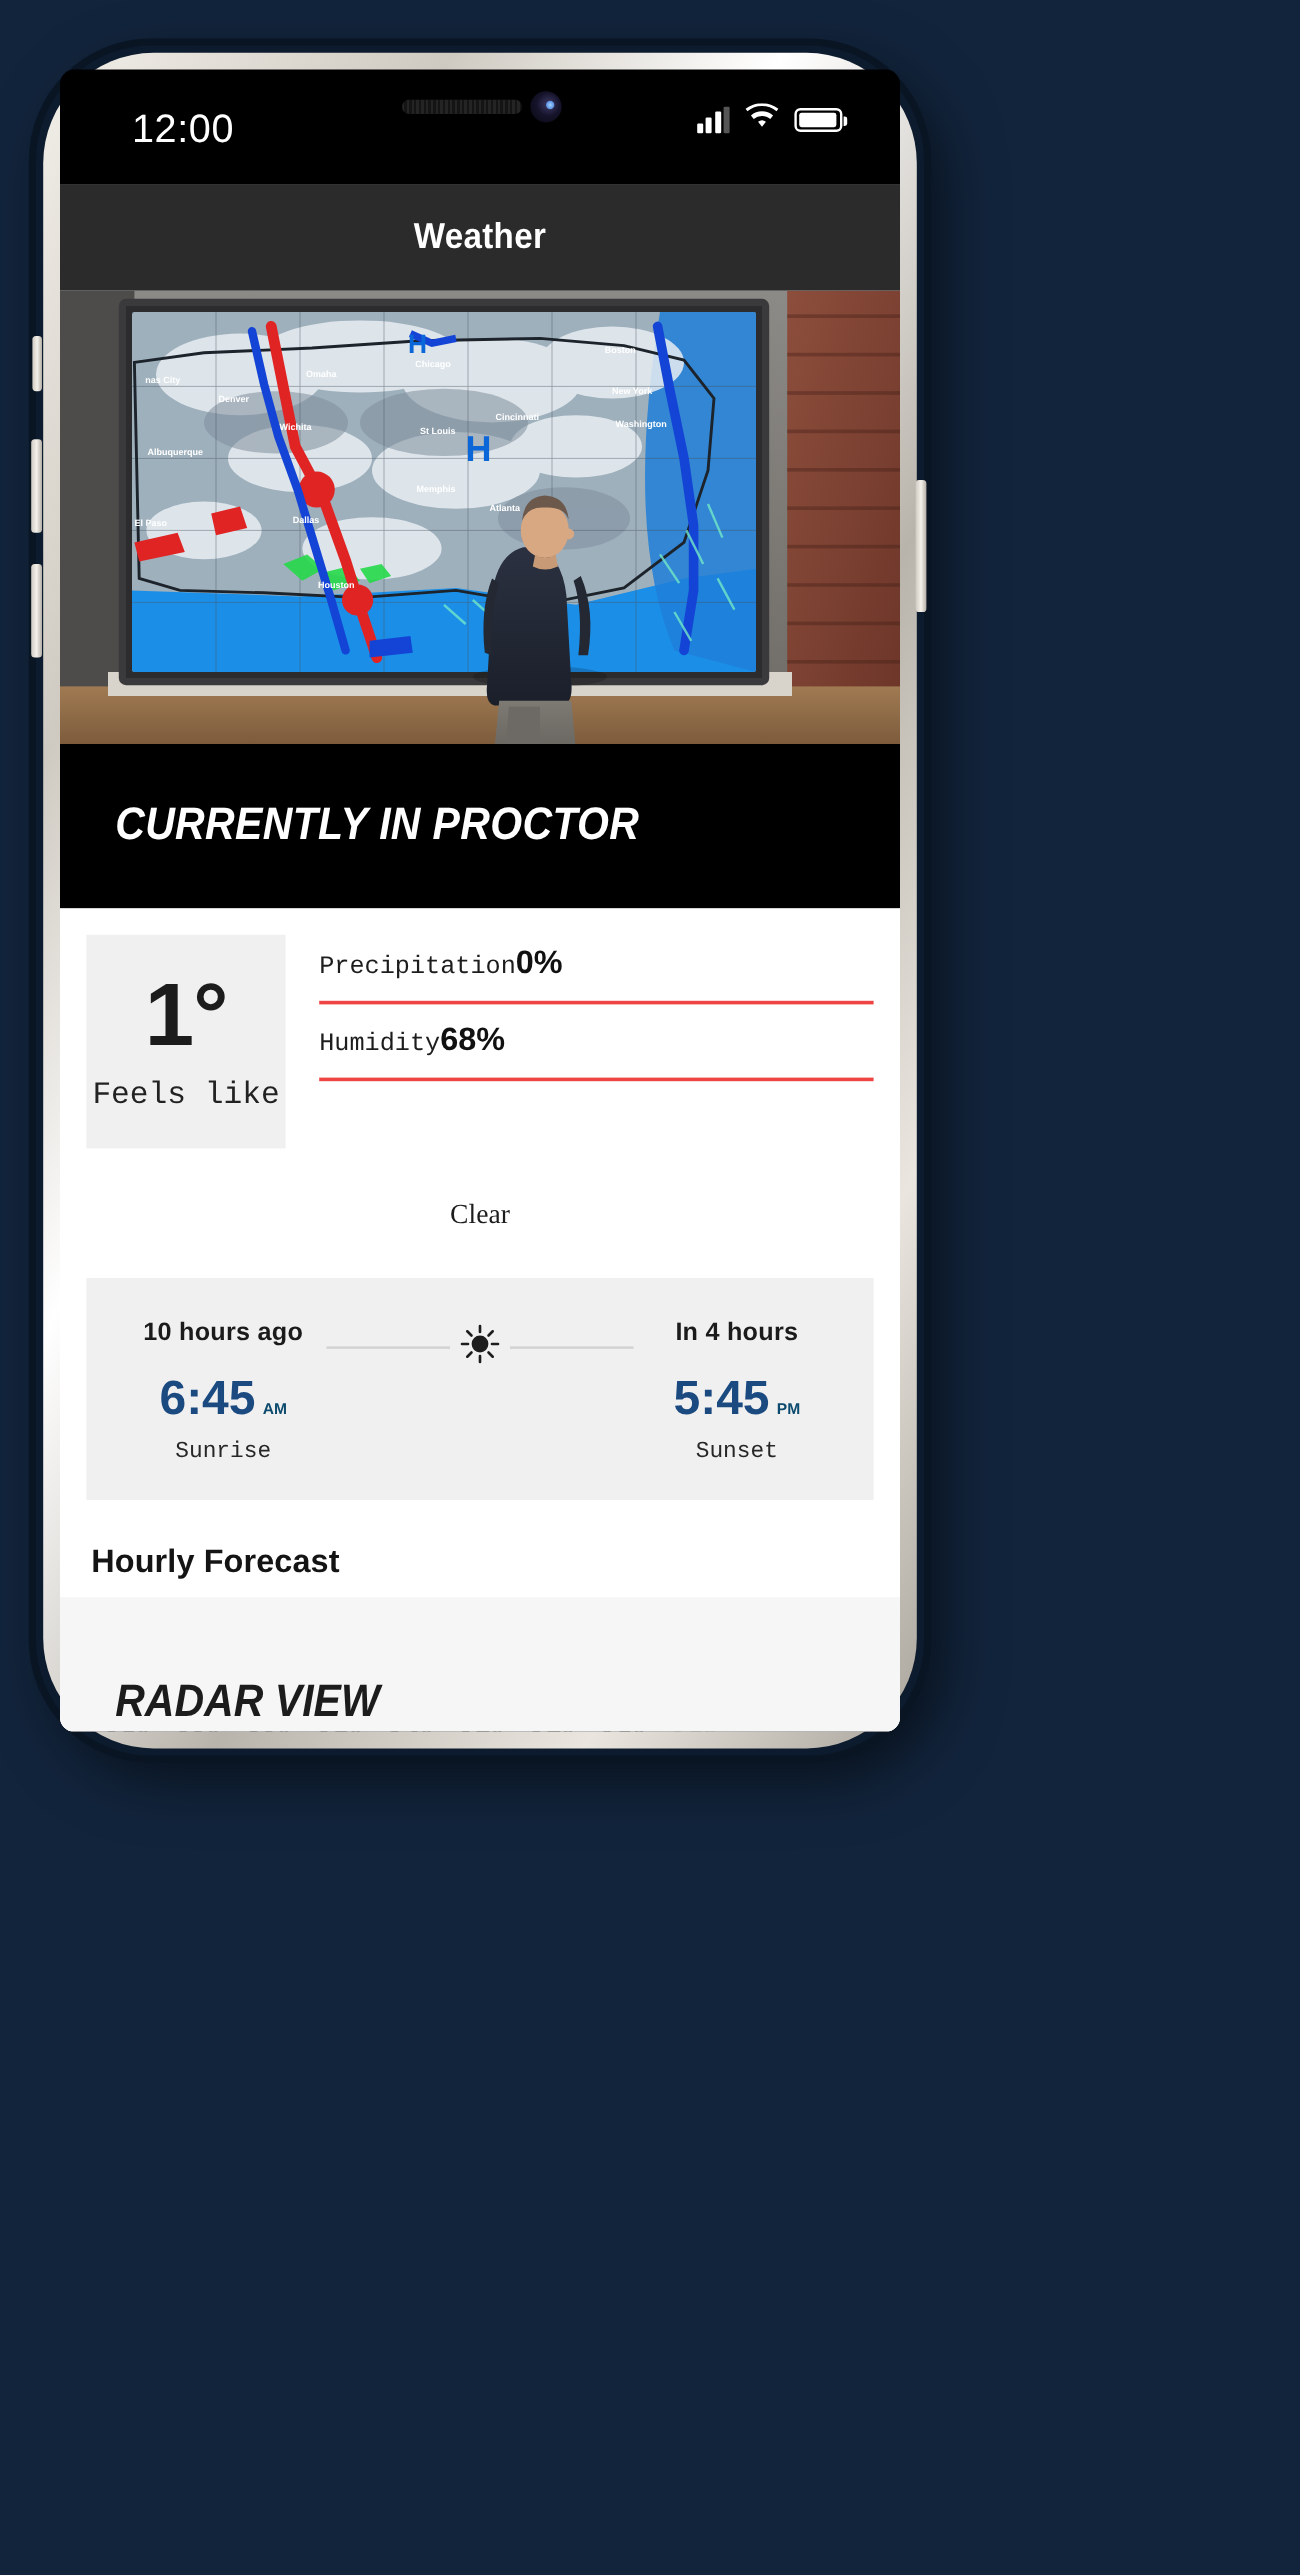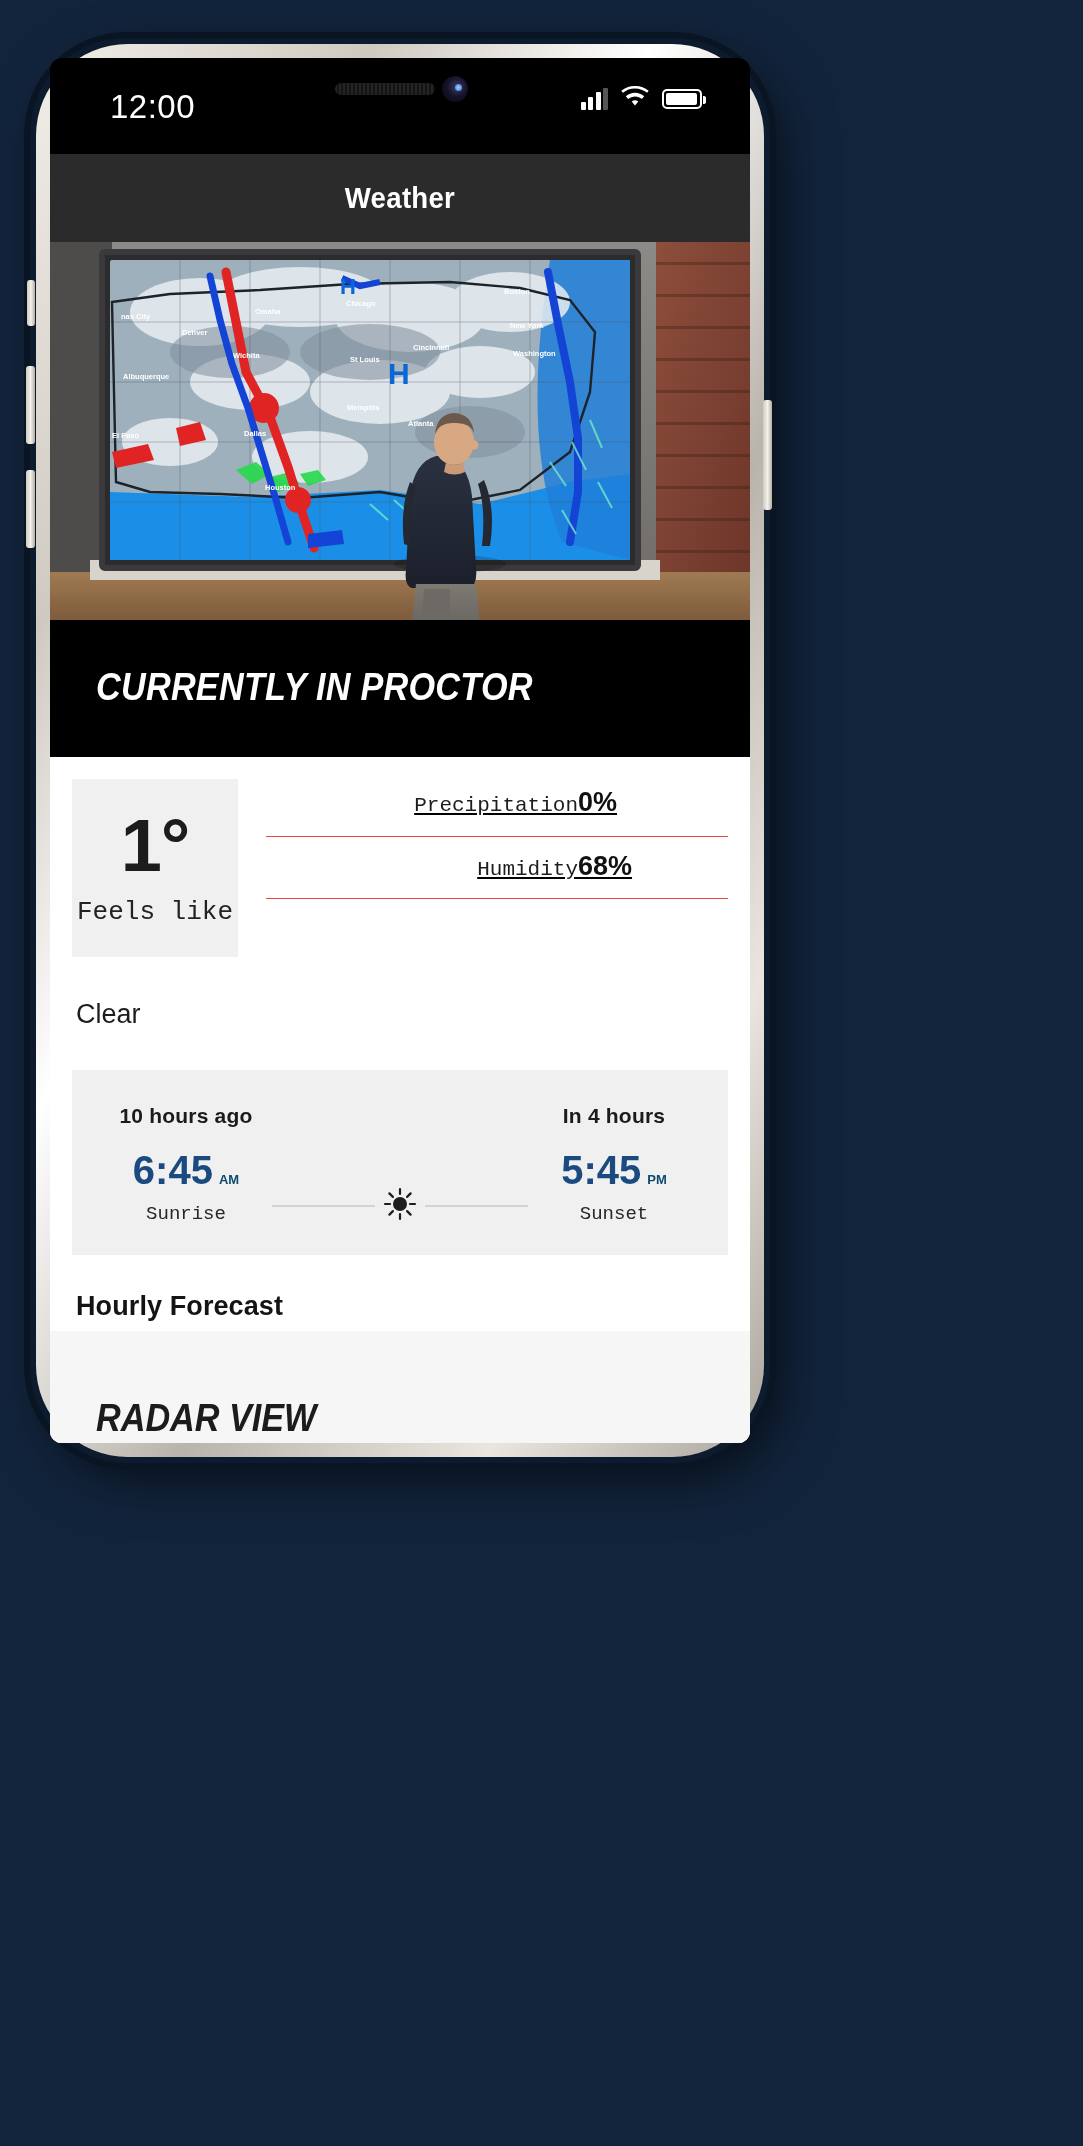--- a/index.html
+++ b/index.html
@@ -165,51 +165,51 @@
     line-height: 1; letter-spacing: -1px;
   }
   #temp-caption {
     margin-top: 14px;
     font-family: "Liberation Mono", monospace;
     font-size: 26px; color: #222;
   }
 
   #metrics { flex: 1; }
   .metric-row {
-    display: flex; align-items: baseline; justify-content: flex-end;
-    border-bottom: 1px solid #ef4444;
+    display: flex; align-items: baseline; justify-content: flex-start;
+    border-bottom: 3px solid #ef4444;
     padding: 14px 0 16px 0;
     min-height: 58px;
-    text-decoration: underline;
   }
   .metric-row:first-child { padding-top: 8px; }
   .metric-label {
     font-family: "Liberation Mono", monospace;
     font-size: 21px; color: #1d1d1d;
   }
   .metric-value {
     font-family: "Liberation Sans Narrow","Liberation Sans",sans-serif;
     font-size: 27px; font-weight: 700; color: #111;
     display: flex; align-items: baseline; gap: 6px;
     min-width: 150px;
   }
   .metric-unit { font-size: 18px; font-weight: 700; letter-spacing: .2px; }
 
   #condition {
-    font-family: Liberation Sans, sans-serif;
-    font-size: 27px; color: #1d1d1d;
+    font-family: Liberation Serif, serif;
+    font-size: 23px; color: #1d1d1d;
     padding: 42px 26px 40px 26px;
+    text-align: center;
   }
 
   
   #sun-panel {
     margin: 0 22px;
     background: #f0f0f0;
     padding: 34px 34px 30px 34px;
-    display: flex; align-items: flex-end; justify-content: space-between;
+    display: flex; align-items: flex-start; justify-content: space-between;
   }
   .sun-col { text-align: center; min-width: 160px; }
   .sun-rel {
     font-size: 21px; font-weight: 700; color: #1b1b1b;
     font-family: "Liberation Sans Narrow","Liberation Sans",sans-serif;
     letter-spacing: .2px;
   }
   .sun-time {
     margin-top: 20px;
     display: flex; align-items: baseline; justify-content: center; gap: 6px;

